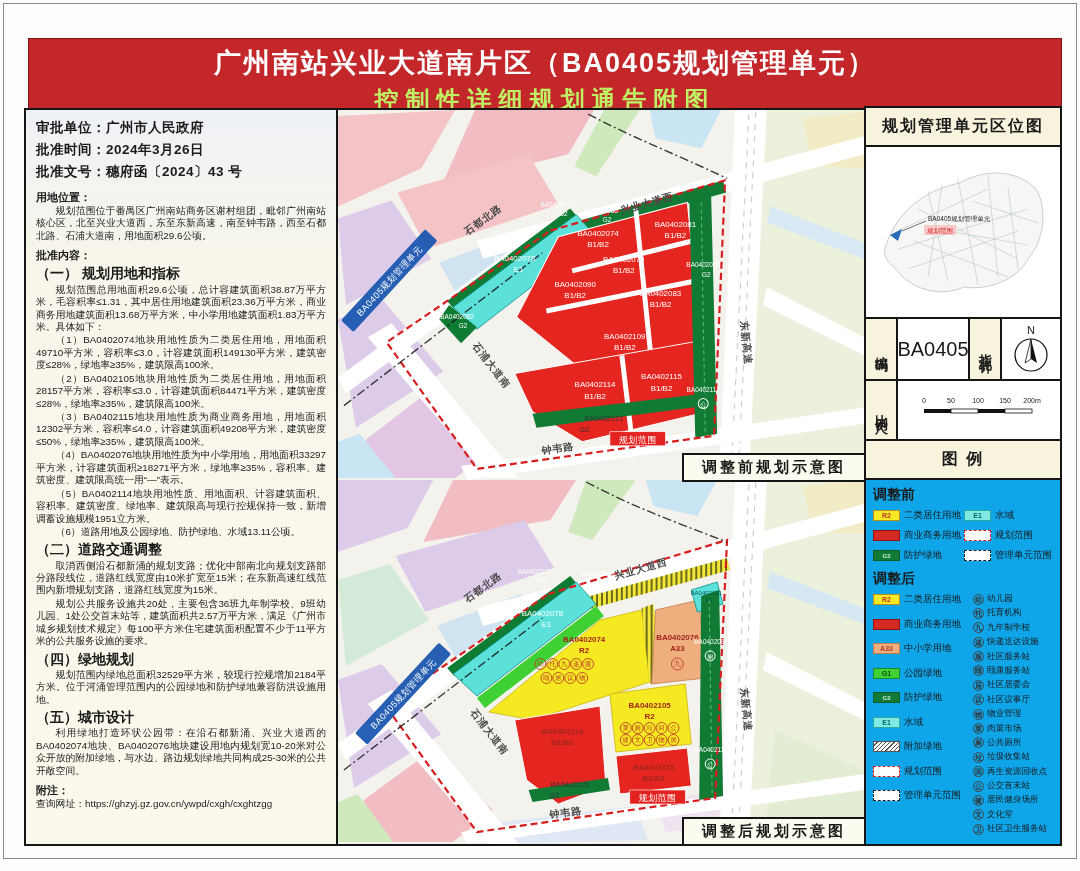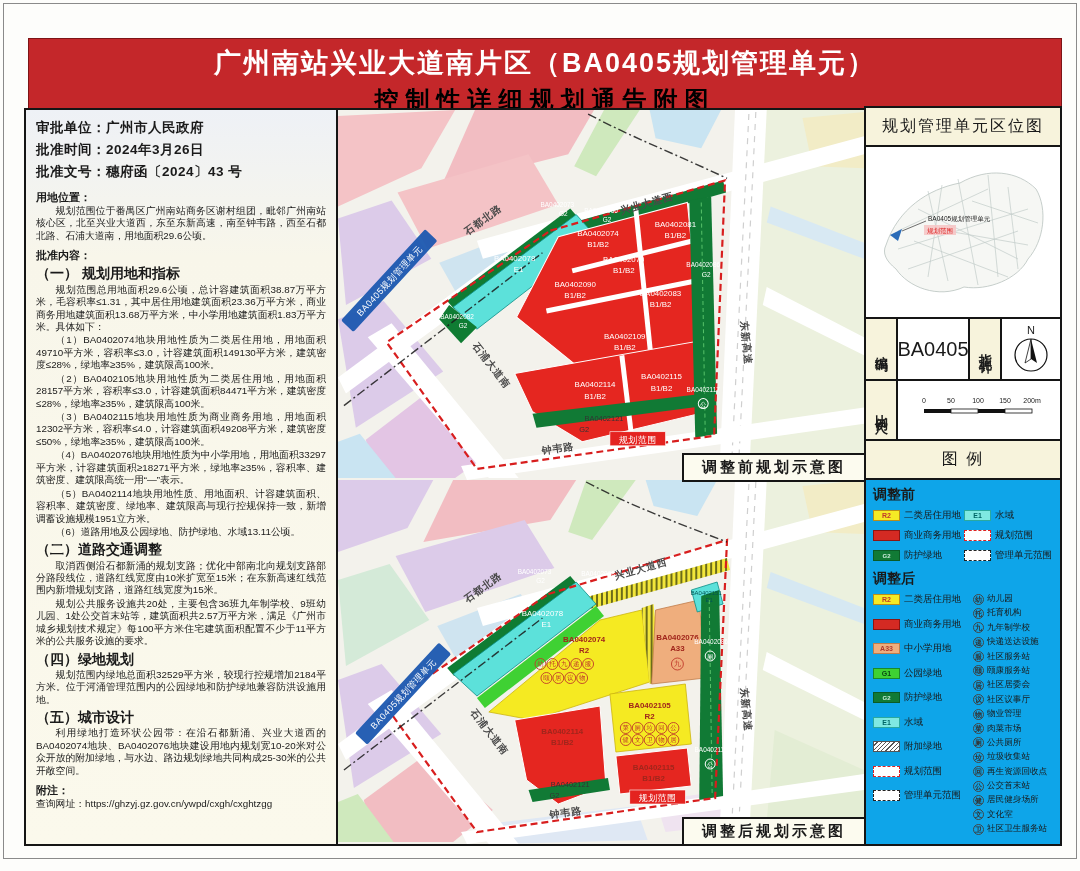--- a/index.html
+++ b/index.html
@@ -2,36 +2,36 @@
 <html><head>
 <meta charset="utf-8">
 <style>
 *{box-sizing:border-box}
 html,body{margin:0;padding:0}
 body{width:1080px;height:871px;position:relative;background:#e9e9e7;font-family:"Liberation Sans","DejaVu Sans",sans-serif;color:#1a1a1a}
 .sheet{position:absolute;inset:0;background:#fdfdfb}
 .outer{position:absolute;left:3px;top:3px;right:3px;bottom:12px;border:1px solid #8a8a8a;pointer-events:none}
 .titlebar{position:absolute;left:28px;top:38px;width:1034px;height:84px;background:#c4272a;border:1px solid #7e1416;display:flex;flex-direction:column;justify-content:center;align-items:center;gap:3px}
 .t1{color:#fff;font-size:27px;font-weight:bold;letter-spacing:2px}
-.t2{color:#000000;font-size:24px;font-weight:bold;letter-spacing:7px}
+.t2{color:#bef264;font-size:24px;font-weight:bold;letter-spacing:7px}
 .leftpanel{position:absolute;left:24px;top:108px;width:314px;height:738px;border:2px solid #151515;background:linear-gradient(180deg,#eef1f6 0,#f8f6ea 20%,#fbf9ec 100%);padding:7px 10px 4px;overflow:hidden}
 .ap{font-size:13.5px;font-weight:bold;line-height:1.62;letter-spacing:.5px}
 .blocks{margin-top:7px}
 .bh{font-weight:bold;font-size:11px;margin-top:6px;line-height:1.3}
 .bs{font-weight:bold;font-size:14px;margin-top:2px;line-height:1.3}
 .bp{font-size:9.8px;line-height:1.27;text-indent:2em;margin-top:1px;text-align:justify}
 .bp.noind{text-indent:0;word-break:break-all}
 .mapcol{position:absolute;left:336px;top:108px;width:530px;height:738px;border:2px solid #151515;background:#eef0e8}
 .mapwrap{position:relative;width:100%}
 .mw1{height:370px}
 .mw2{height:364px}
 svg.mapsvg{position:absolute;inset:0;width:100%;height:100%;display:block}
 .caption{position:absolute;right:-2px;bottom:-2px;border:2px solid #151515;background:#fcfbef;font-size:15px;font-weight:bold;padding:3px 18px;letter-spacing:3px;z-index:5}
 .rightpanel{position:absolute;left:864px;top:108px;width:198px;height:738px;display:flex;flex-direction:column}
-.rp-head{background:#f7f3dc;font-weight:normal;text-align:center;font-size:16px;letter-spacing:2px;padding:8px 4px;border:2px solid #151515;margin-top:-2px}
+.rp-head{background:#f7f3dc;font-weight:bold;text-align:center;font-size:16px;letter-spacing:2px;padding:8px 4px;border:2px solid #151515;margin-top:-2px}
 .rp-box{border:2px solid #151515;margin-top:-2px;background:#fff}
 .locmap{height:174px;padding:2px}
 .coderow{display:flex;height:64px;align-items:stretch}
 .cellv{width:32px;background:#f7f3dc;display:flex;align-items:center;justify-content:center;border-right:2px solid #151515}
 .vlab{writing-mode:vertical-rl;text-orientation:upright;font-weight:bold;font-size:13px;letter-spacing:4px}
 .codeval{width:72px;display:flex;align-items:center;justify-content:center;font-size:20px;font-weight:normal;border-right:2px solid #151515}
 .arrowcell{flex:1;display:flex;align-items:center;justify-content:center}
 .scalerow{display:flex;height:62px}
 .scalecell{flex:1;display:flex;align-items:center;justify-content:center}
 .legendbody{flex:1;padding:5px 7px 0;background:#0ea5e9;overflow:hidden}

